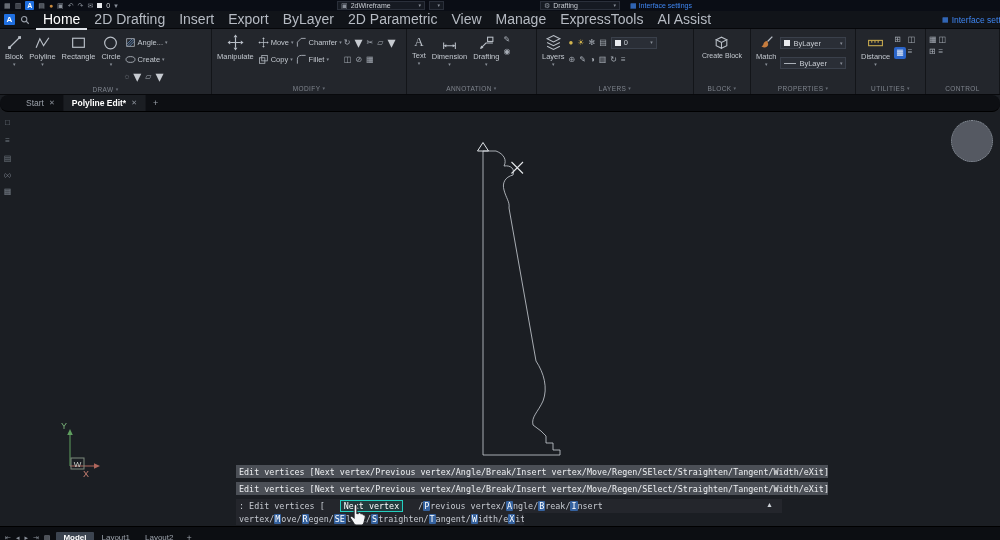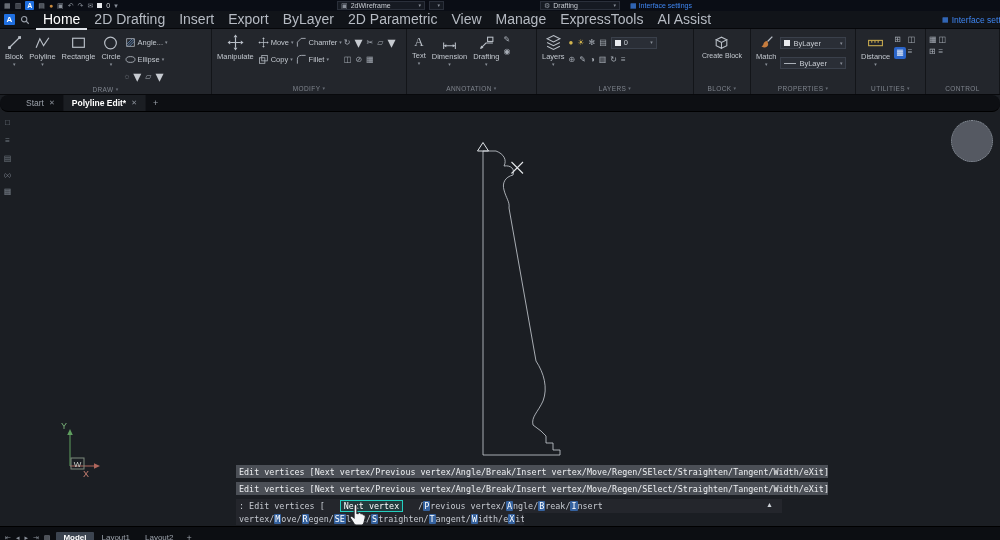--- a/index.html
+++ b/index.html
@@ -238,21 +238,21 @@
             <span class="car">▾</span>
           </div>
           <div class="tool-row">
             <span>
                 <svg class="ic sm" viewBox="0 0 16 16">
                   <g stroke="#b9bfc7" fill="none" stroke-width="1.2">
                     <ellipse cx="8" cy="8" rx="6.5" ry="4.2"></ellipse>
                   </g>
                 </svg>
               </span>
-            <span>Ellipse</span>
+            <span>Create</span>
             <span class="car">▾</span>
           </div>
           <div class="mrow">
             <span class="mini">◌</span>
             <span class="car">▾</span>
             <span class="mini">▱</span>
             <span class="car">▾</span>
           </div>
         </div>
       </div>

